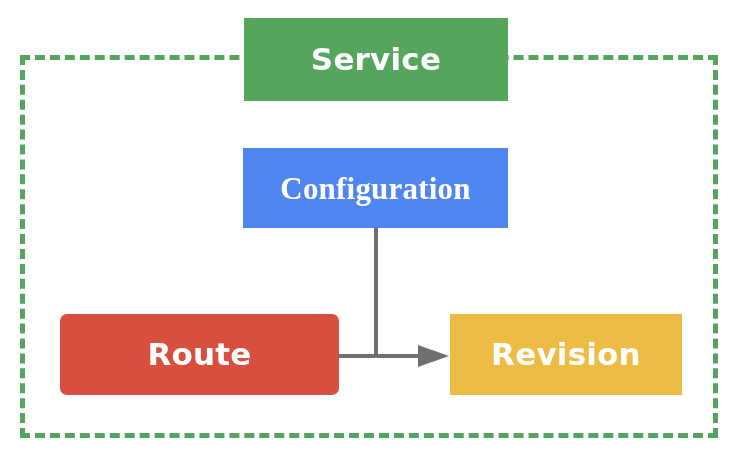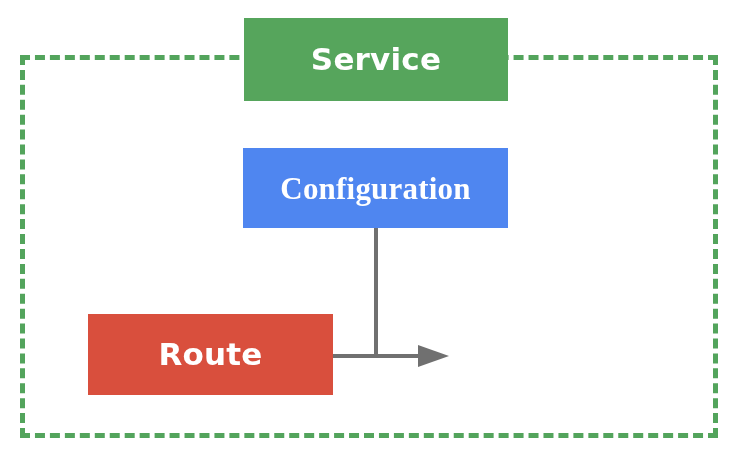--- a/index.html
+++ b/index.html
@@ -61,24 +61,25 @@
   #node-configuration {
     left: 243px;
     top: 148px;
     width: 265px;
     height: 80px;
     font-family: Liberation Serif, serif;
   }
   #node-configuration .node-label { font-size: 31px; }
 
   #node-route {
-    left: 88px;
+    left: 60px;
     top: 314px;
-    width: 245px;
+    width: 279px;
     height: 81px;
+    border-radius: 7px;
   }
   #node-route .node-label { font-size: 31px; }
 
   #node-revision {
     left: 450px;
     top: 314px;
     width: 232px;
     height: 81px;
   }
   #node-revision .node-label { font-size: 31px; }
@@ -114,14 +115,17 @@
   </div>
 
   <div class="node" id="node-configuration" style="background:#4F86F0">
     <span class="node-label">Configuration</span>
   </div>
 
   <div class="node" id="node-route" style="background:#D94F3D">
     <span class="node-label">Route</span>
   </div>
 
+  <div class="node" id="node-revision" style="background:#EDBC44">
+    <span class="node-label">Revision</span>
+  </div>
 
 </div>
 
 </body></html>

